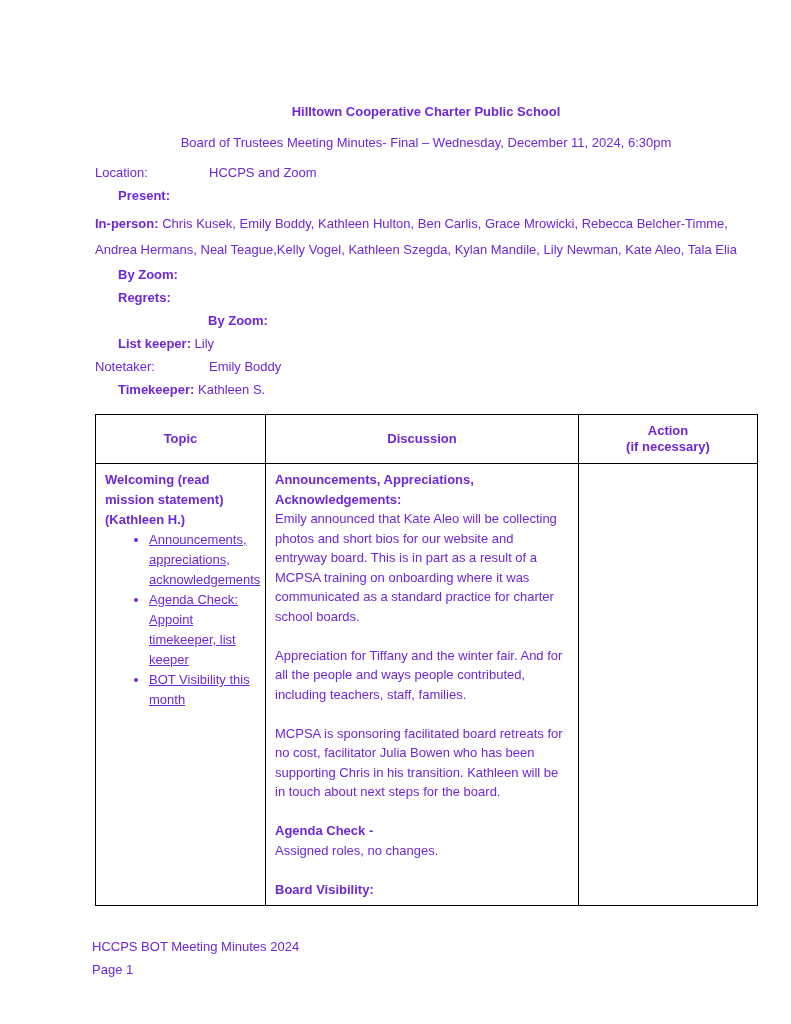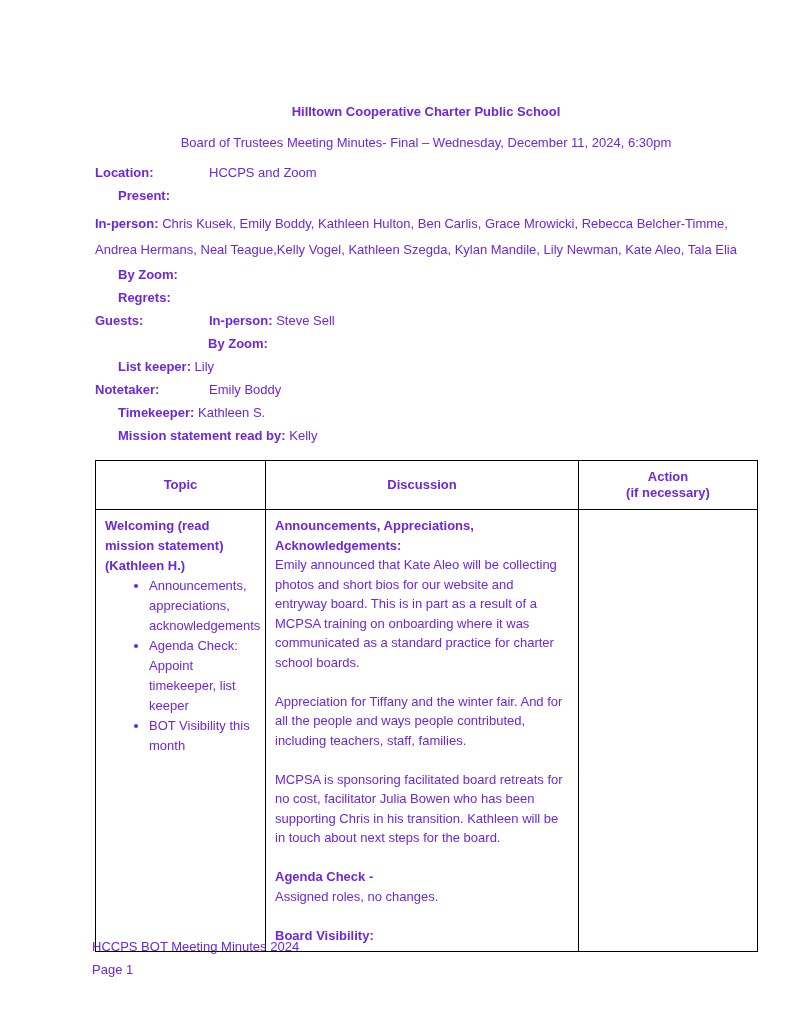--- a/index.html
+++ b/index.html
@@ -32,21 +32,21 @@
     margin: 0 0 14px 0;
   }
   .meta-row {
     line-height: 16px;
     margin-bottom: 7px;
   }
   .meta-label { font-weight: bold; padding-left: 23px; }
   .tab-label {
     display: inline-block;
     width: 114px;
-    font-weight: bold;
+    font-weight: normal;
     vertical-align: top;
   }
   .indent { margin-left: 90px; }
   .inline-bold { font-weight: bold; }
   .para {
     line-height: 26px;
     margin: 0 0 4px 0;
   }
   table.minutes {
     margin-top: 16px;
@@ -76,20 +76,21 @@
     margin-top: 36px;
   }
   .topic-title {
     font-weight: bold;
     line-height: 20px;
   }
   .topic-bullets {
     margin: 0;
     padding-left: 44px;
     line-height: 20px;
+    text-decoration: underline;
   }
   .topic-bullets li { padding: 0; margin: 0; }
   .d-line { line-height: 19.5px; }
   .d-head { font-weight: bold; }
   .sp { margin-top: 19.5px; }
   .footer {
     position: absolute;
     left: 92px;
     top: 936px;
     font-size: 13px;
@@ -119,48 +120,40 @@
     </div>
 
     <div class="meta-row">
       <span class="meta-label">By Zoom:</span>
     </div>
 
     <div class="meta-row">
       <span class="meta-label">Regrets:</span>
     </div>
 
-    <div class="meta-row">
-      <span class="tab-label">Guests:</span><span class="inline-bold">In-person:</span>
-      <span>Steve Sell</span>
-    </div>
 
     <div class="meta-row indent">
       <span class="meta-label">By Zoom:</span>
     </div>
 
 
     <div class="meta-row">
       <span class="meta-label">List keeper:</span>
       <span>Lily</span>
     </div>
 
     <div class="meta-row">
       <span class="tab-label">Notetaker:</span><span>Emily  Boddy</span>
     </div>
 
     <div class="meta-row">
       <span class="meta-label">Timekeeper:</span>
       <span>Kathleen S.</span>
     </div>
 
-    <div class="meta-row">
-      <span class="meta-label">Mission statement read by:</span>
-      <span>Kelly</span>
-    </div>
 
     <table class="minutes">
       <colgroup>
         <col class="c-topic">
         <col class="c-discussion">
         <col class="c-action">
       </colgroup>
       <thead>
         <tr>
           <th>Topic</th>

